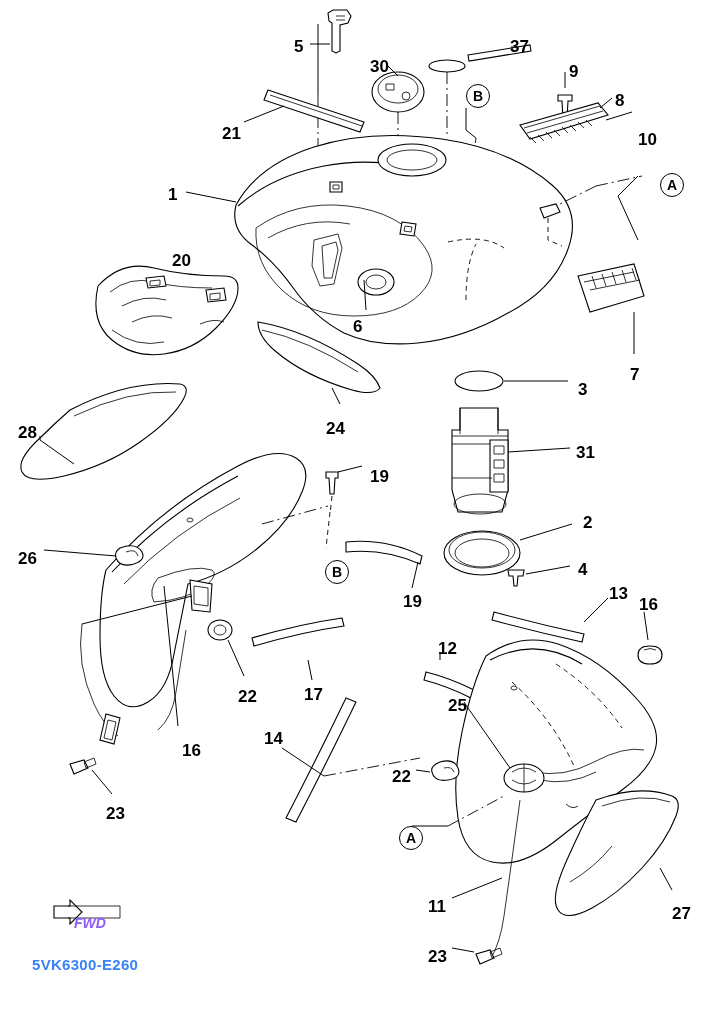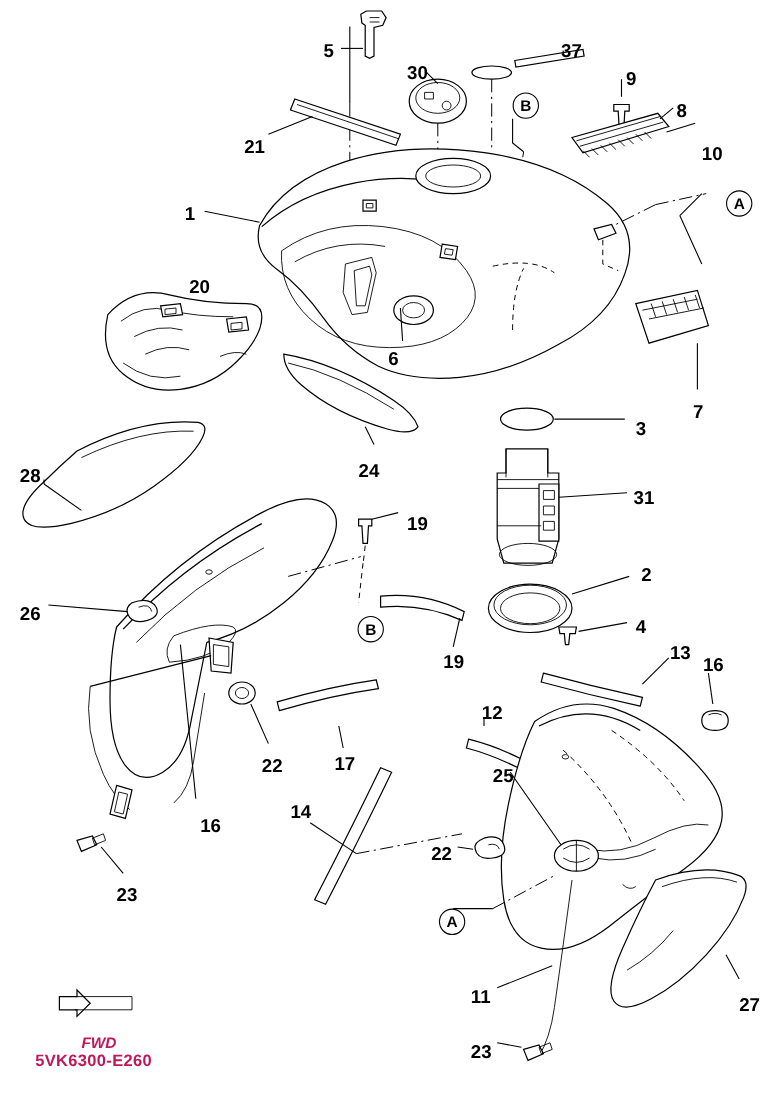--- a/index.html
+++ b/index.html
@@ -45,35 +45,35 @@
     color: #000;
     display: flex;
     align-items: center;
     justify-content: center;
     background: #fff;
     box-sizing: border-box;
   }
   #fwd-text {
     position: absolute;
     left: 74px;
-    top: 940px;
+    top: 915px;
     font-family: "Liberation Sans", sans-serif;
     font-size: 14px;
     font-weight: bold;
     font-style: italic;
-    color: #be185d;
+    color: #8b5cf6;
   }
   #diagram-code {
     position: absolute;
     left: 32px;
     top: 956px;
     font-family: "Liberation Sans", sans-serif;
     font-size: 15px;
     font-weight: bold;
-    color: #be185d;
+    color: #3b82f6;
     letter-spacing: 0.3px;
   }
   svg .ln {
     fill: none;
     stroke: #000;
     stroke-width: 1.1;
   }
   svg .ln-thin {
     fill: none;
     stroke: #000;

